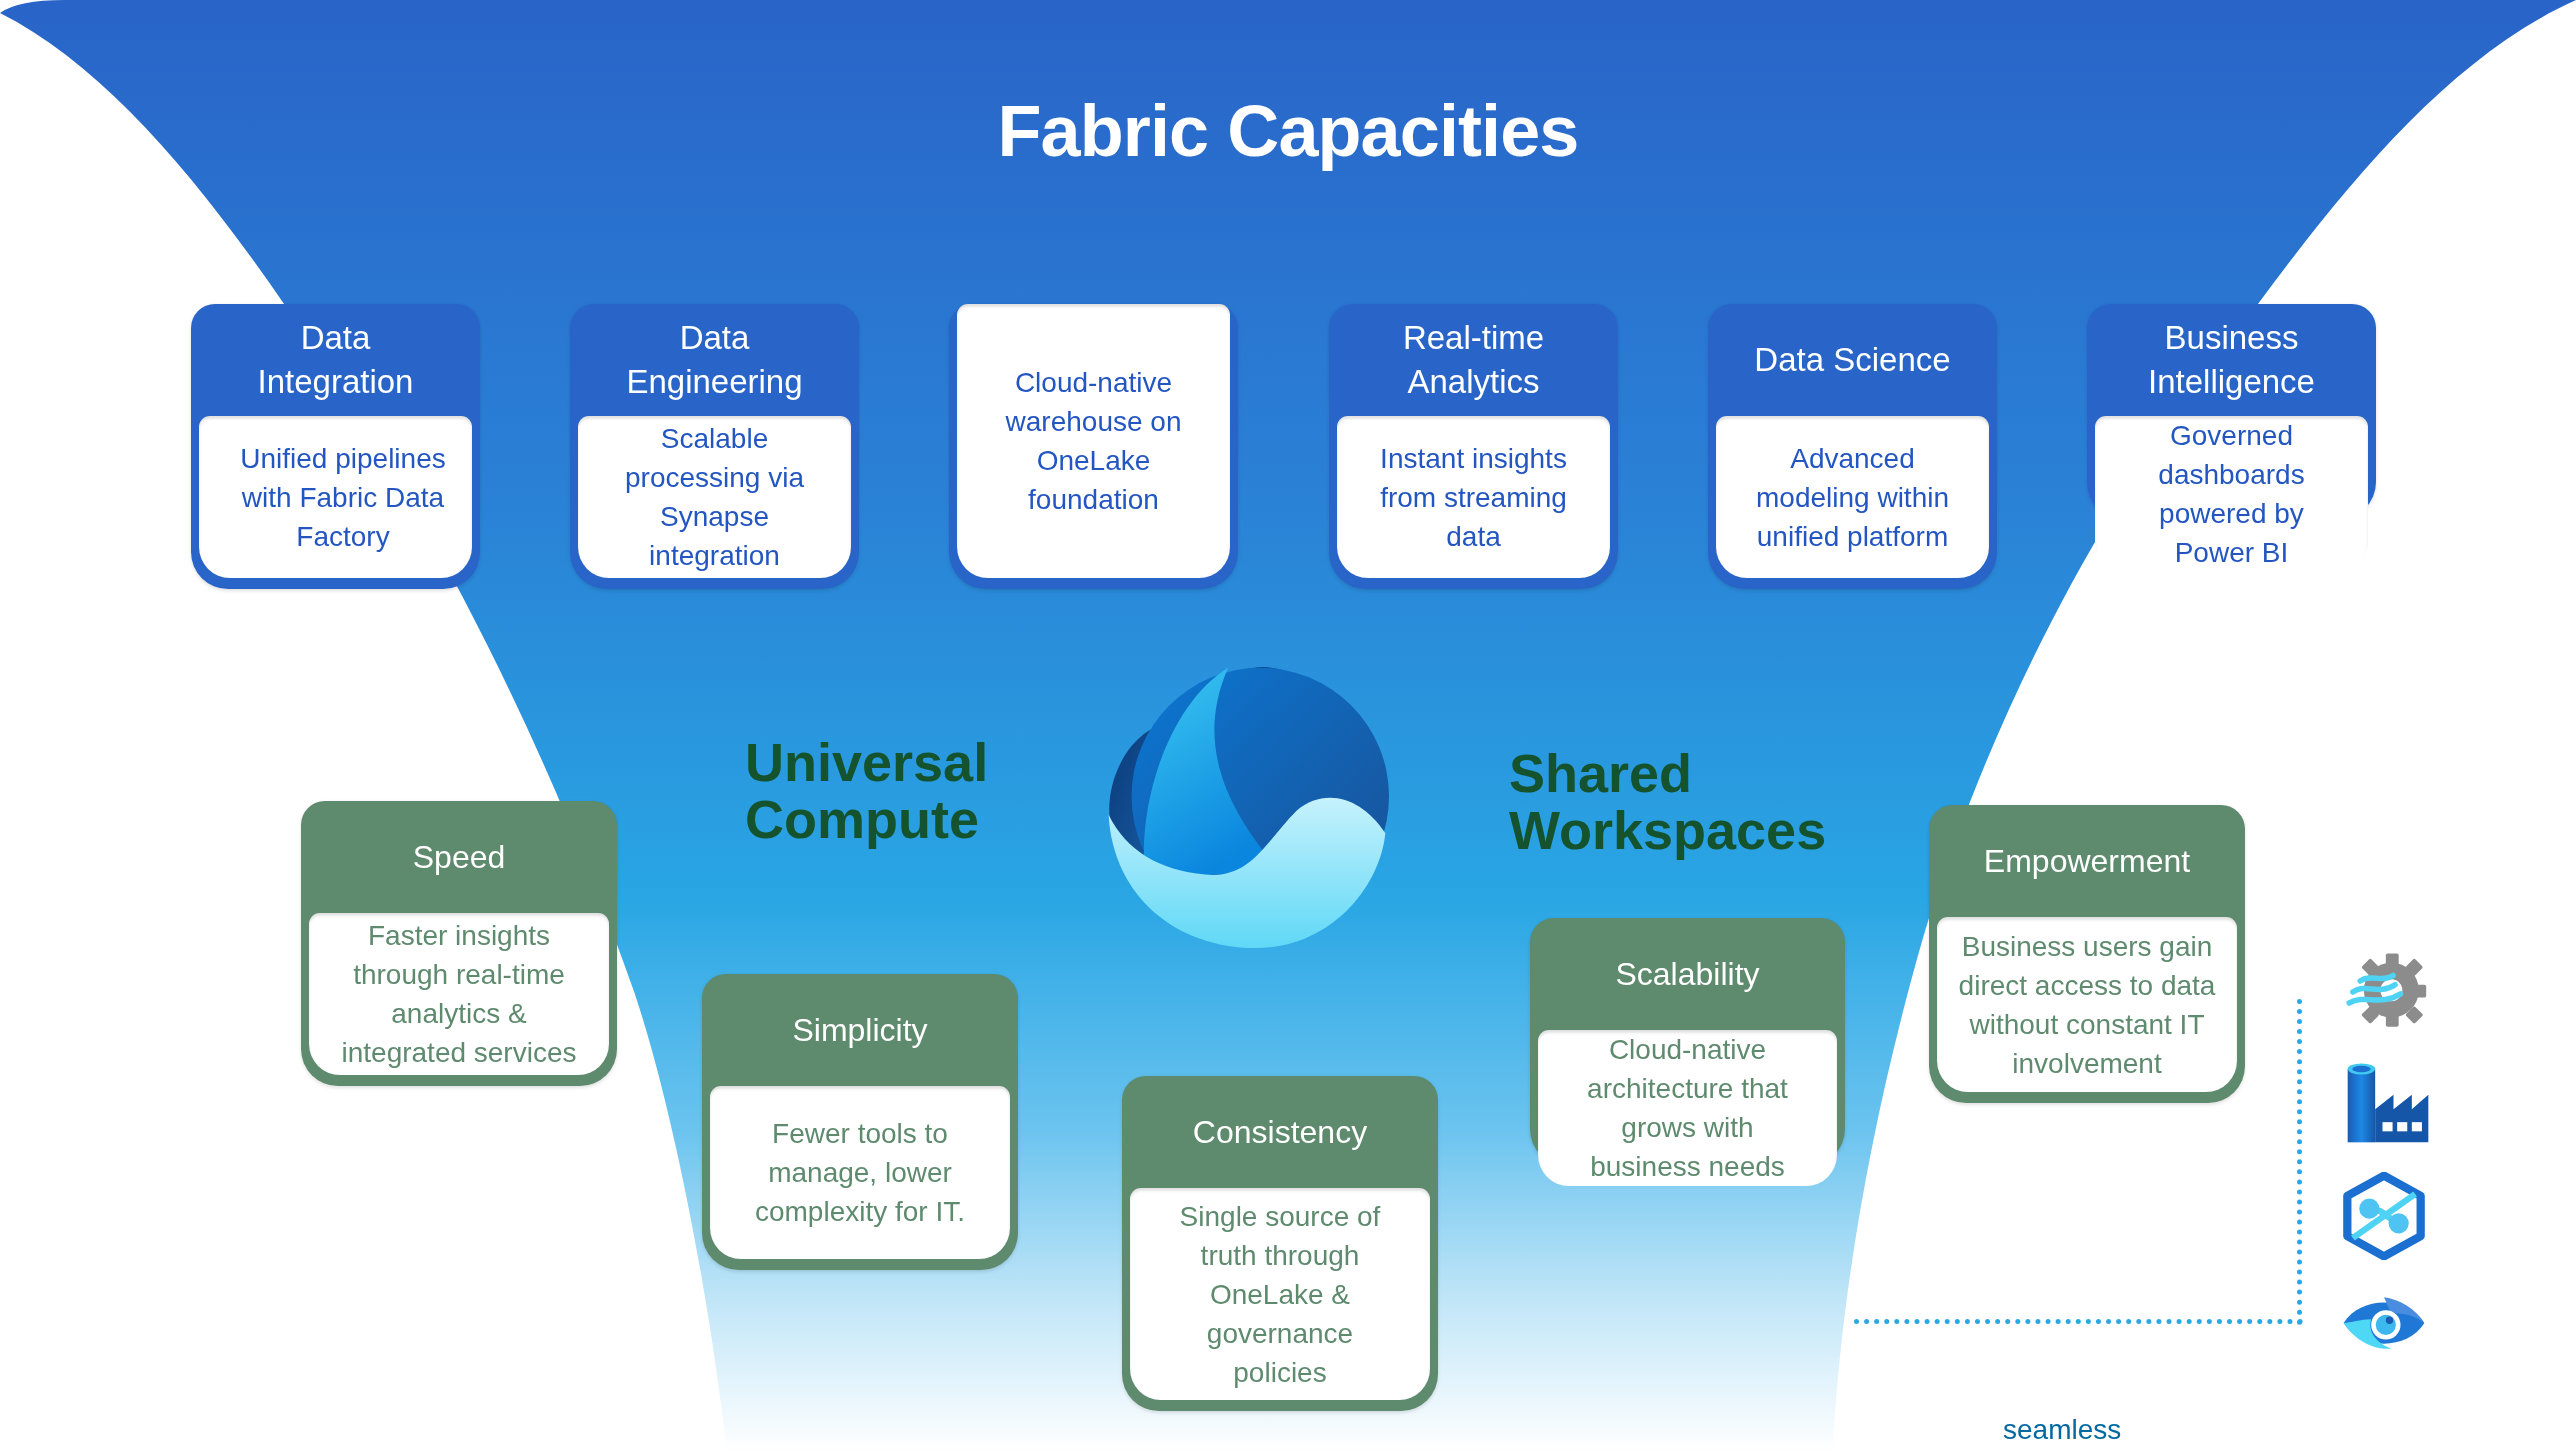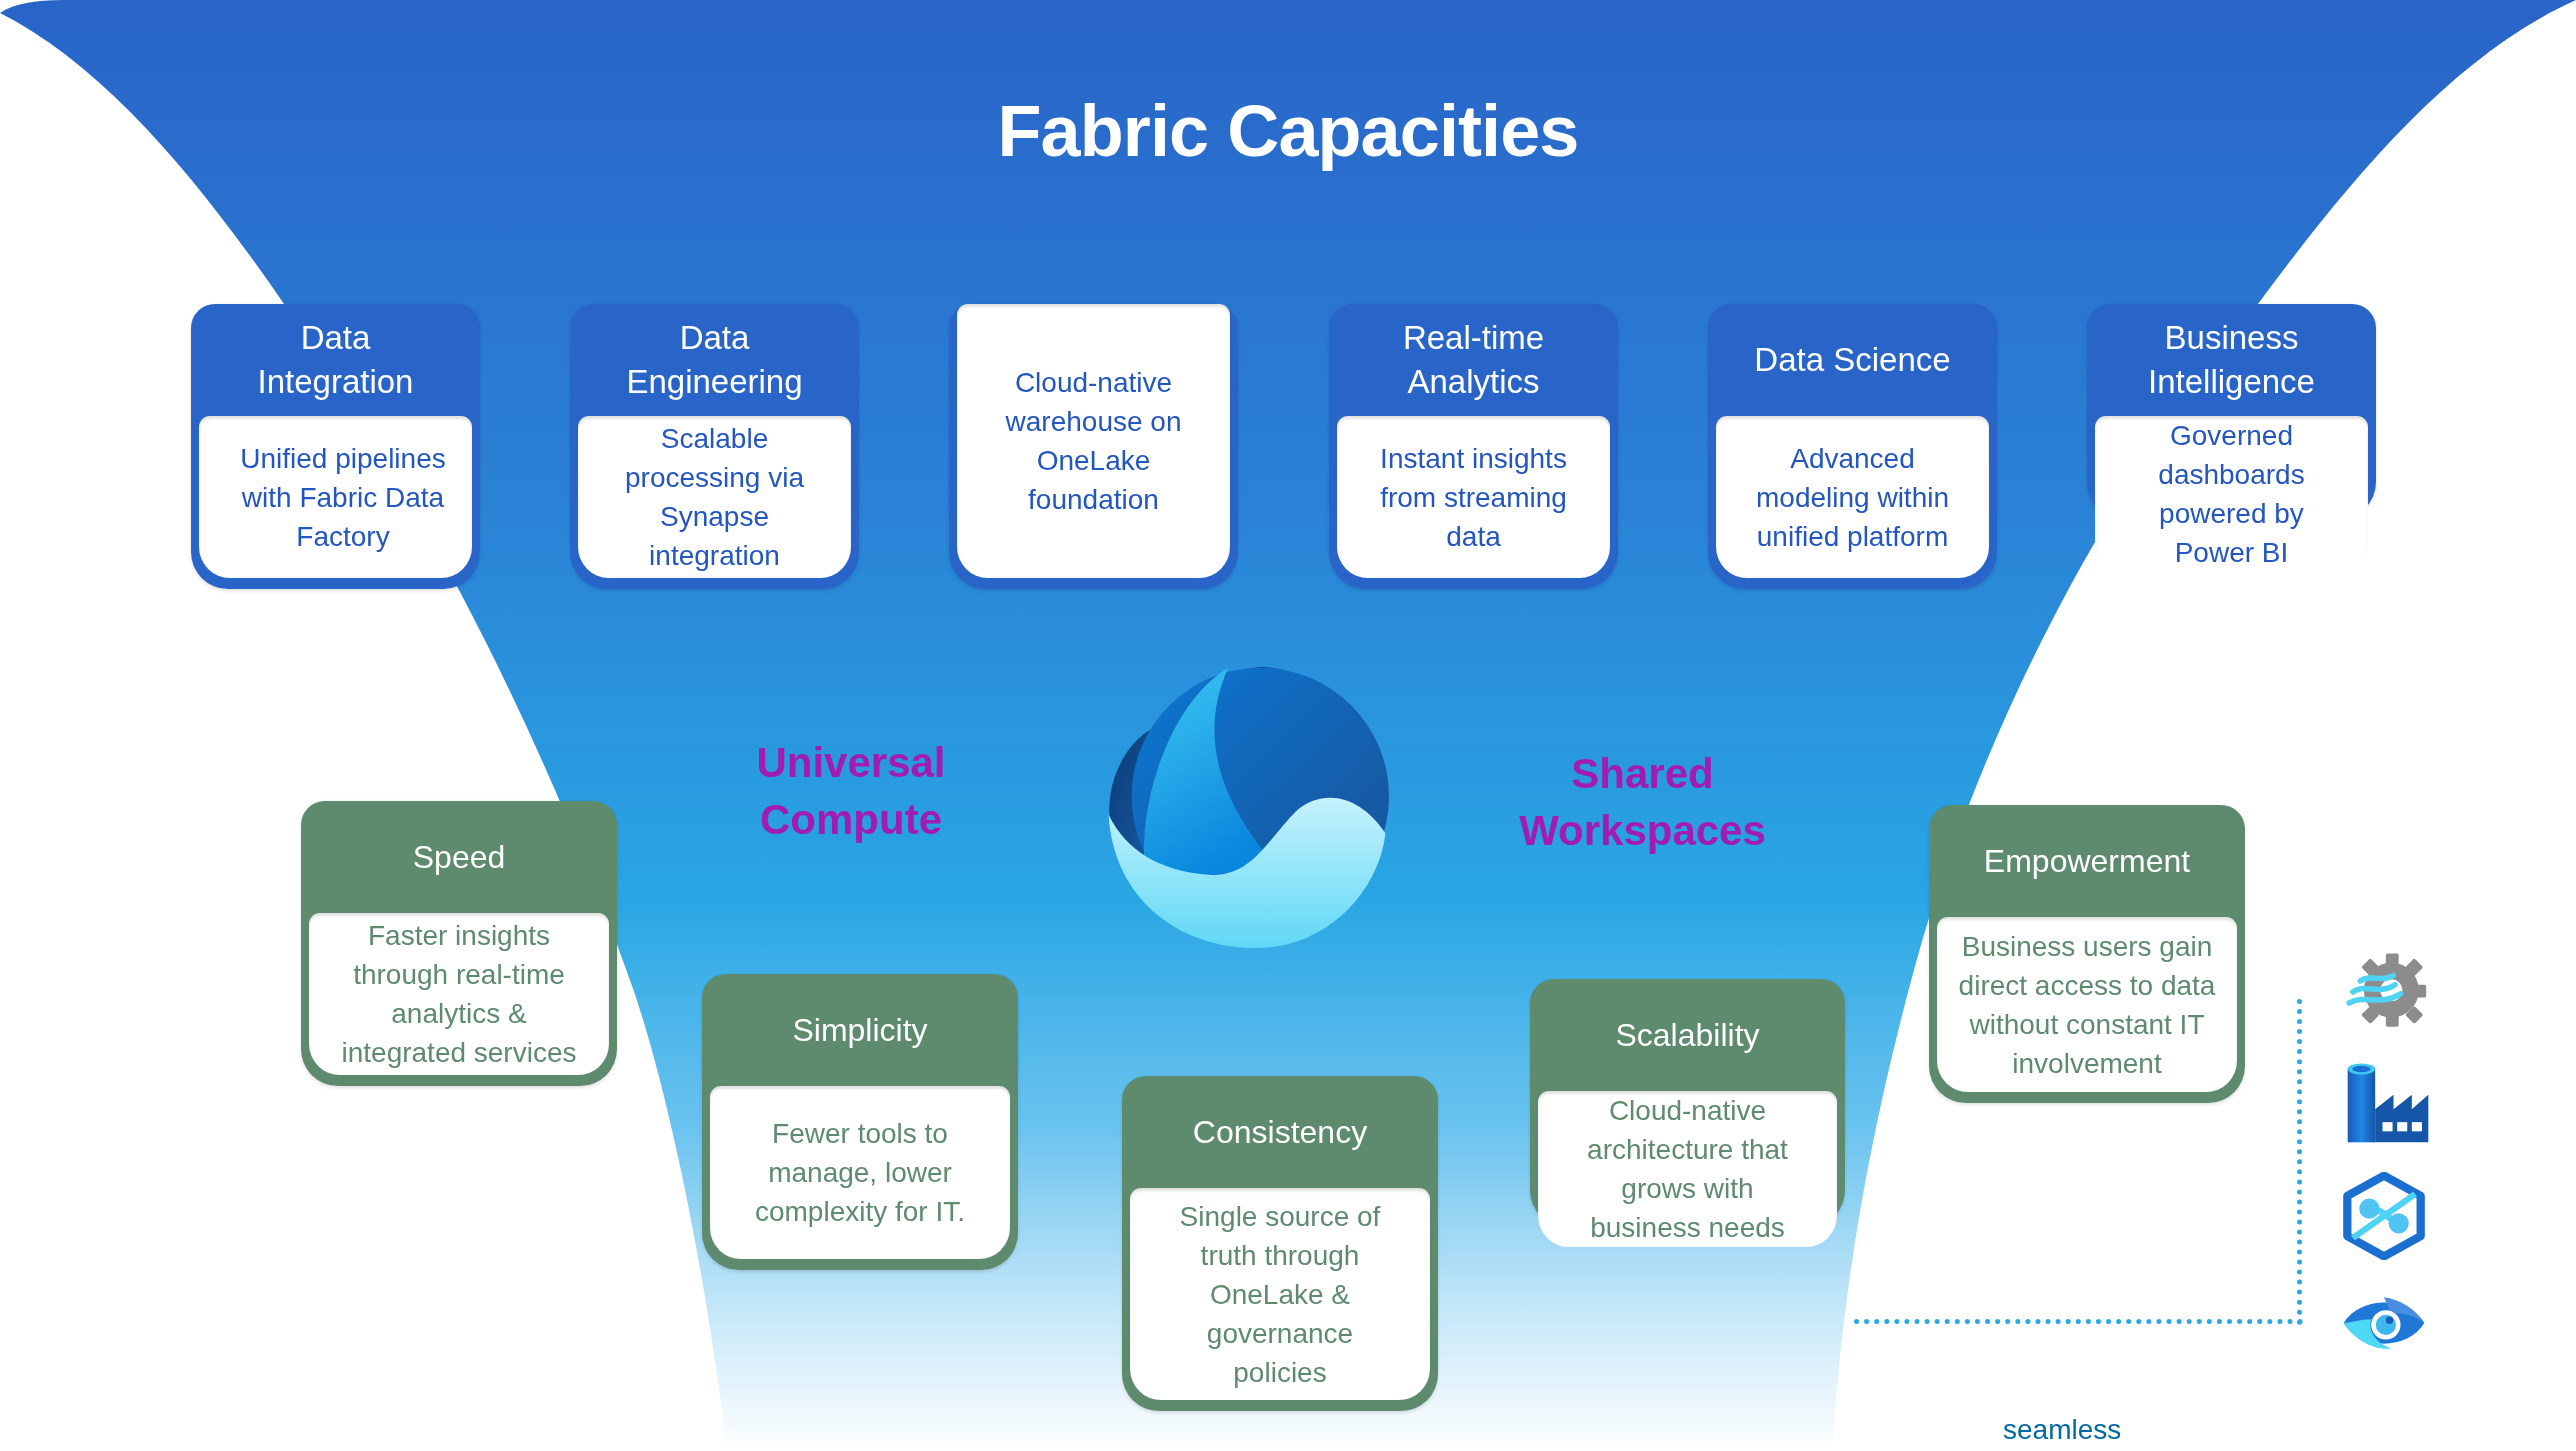--- a/index.html
+++ b/index.html
@@ -11,21 +11,21 @@
   .card .hdr { display: flex; align-items: center; justify-content: center; text-align: center; color: #ffffff; font-size: 33px; line-height: 44px; flex: 0 0 auto; }
   .card .body { background: #ffffff; flex: 1 1 auto; border-radius: 11px 11px 31px 31px; display: flex; align-items: center; justify-content: center; text-align: center; font-size: 28px; line-height: 39px; padding: 0 13px; box-shadow: inset 0 2.8px 2.8px rgba(0,0,0,0.12); }
 
   .blue { background: #2964c8; }
   .blue .hdr { height: 112px; }
   .blue .body { color: #2356c0; padding-left: 28px; }
   .green { background: #5e8a6e; }
   .green .hdr { height: 112px; font-size: 32px; }
   .green .body { color: #5e8a6e; }
 
-  .side-label { position: absolute; color: #a21caf; font-weight: bold; font-size: 42px; line-height: 57px; text-align: center; }
+  .side-label { position: absolute; color: #14532d; font-weight: bold; font-size: 54px; line-height: 57px; }
 
   #logo { position: absolute; left: 1104px; top: 649px; width: 285px; height: 304px; }
   .icon { position: absolute; width: 88px; height: 88px; }
   .dotted-v { position: absolute; left: 2297px; top: 999px; height: 326px; border-left: 5.5px dotted #2aa8e5; }
   .dotted-h { position: absolute; left: 1854px; top: 1319px; width: 449px; border-top: 5.5px dotted #2aa8e5; }
   .seamless { position: absolute; left: 2003px; top: 1410px; color: #0369a1; font-size: 28px; line-height: 39px; }
 </style>
 </head>
 <body>
 
@@ -110,21 +110,21 @@
   <div class="body" style="padding:0 18.4px;">Faster insights through real-time analytics &amp; integrated services</div>
 </div>
 <div class="card green" style="left:702px; top:974px; width:316px; height:296px;">
   <div class="hdr">Simplicity</div>
   <div class="body" style="padding:0 37px;">Fewer tools to manage, lower complexity for IT.</div>
 </div>
 <div class="card green" style="left:1122px; top:1076px; width:316px; height:335px;">
   <div class="hdr">Consistency</div>
   <div class="body" style="padding:0 46px;">Single source of truth through OneLake &amp; governance policies</div>
 </div>
-<div class="card green" style="left:1530px; top:979px; width:315px; height:248px;">
+<div class="card green" style="left:1530px; top:918px; width:315px; height:248px;">
   <div class="hdr">Scalability</div>
   <div class="body" style="padding:0 28px;">Cloud-native architecture that grows with business needs</div>
 </div>
 <div class="card green" style="left:1929px; top:805px; width:316px; height:298px;">
   <div class="hdr">Empowerment</div>
   <div class="body" style="padding:0 16.6px;">Business users gain direct access to data without constant IT involvement</div>
 </div>
 
 <div class="dotted-v"></div>
 <div class="dotted-h"></div>

